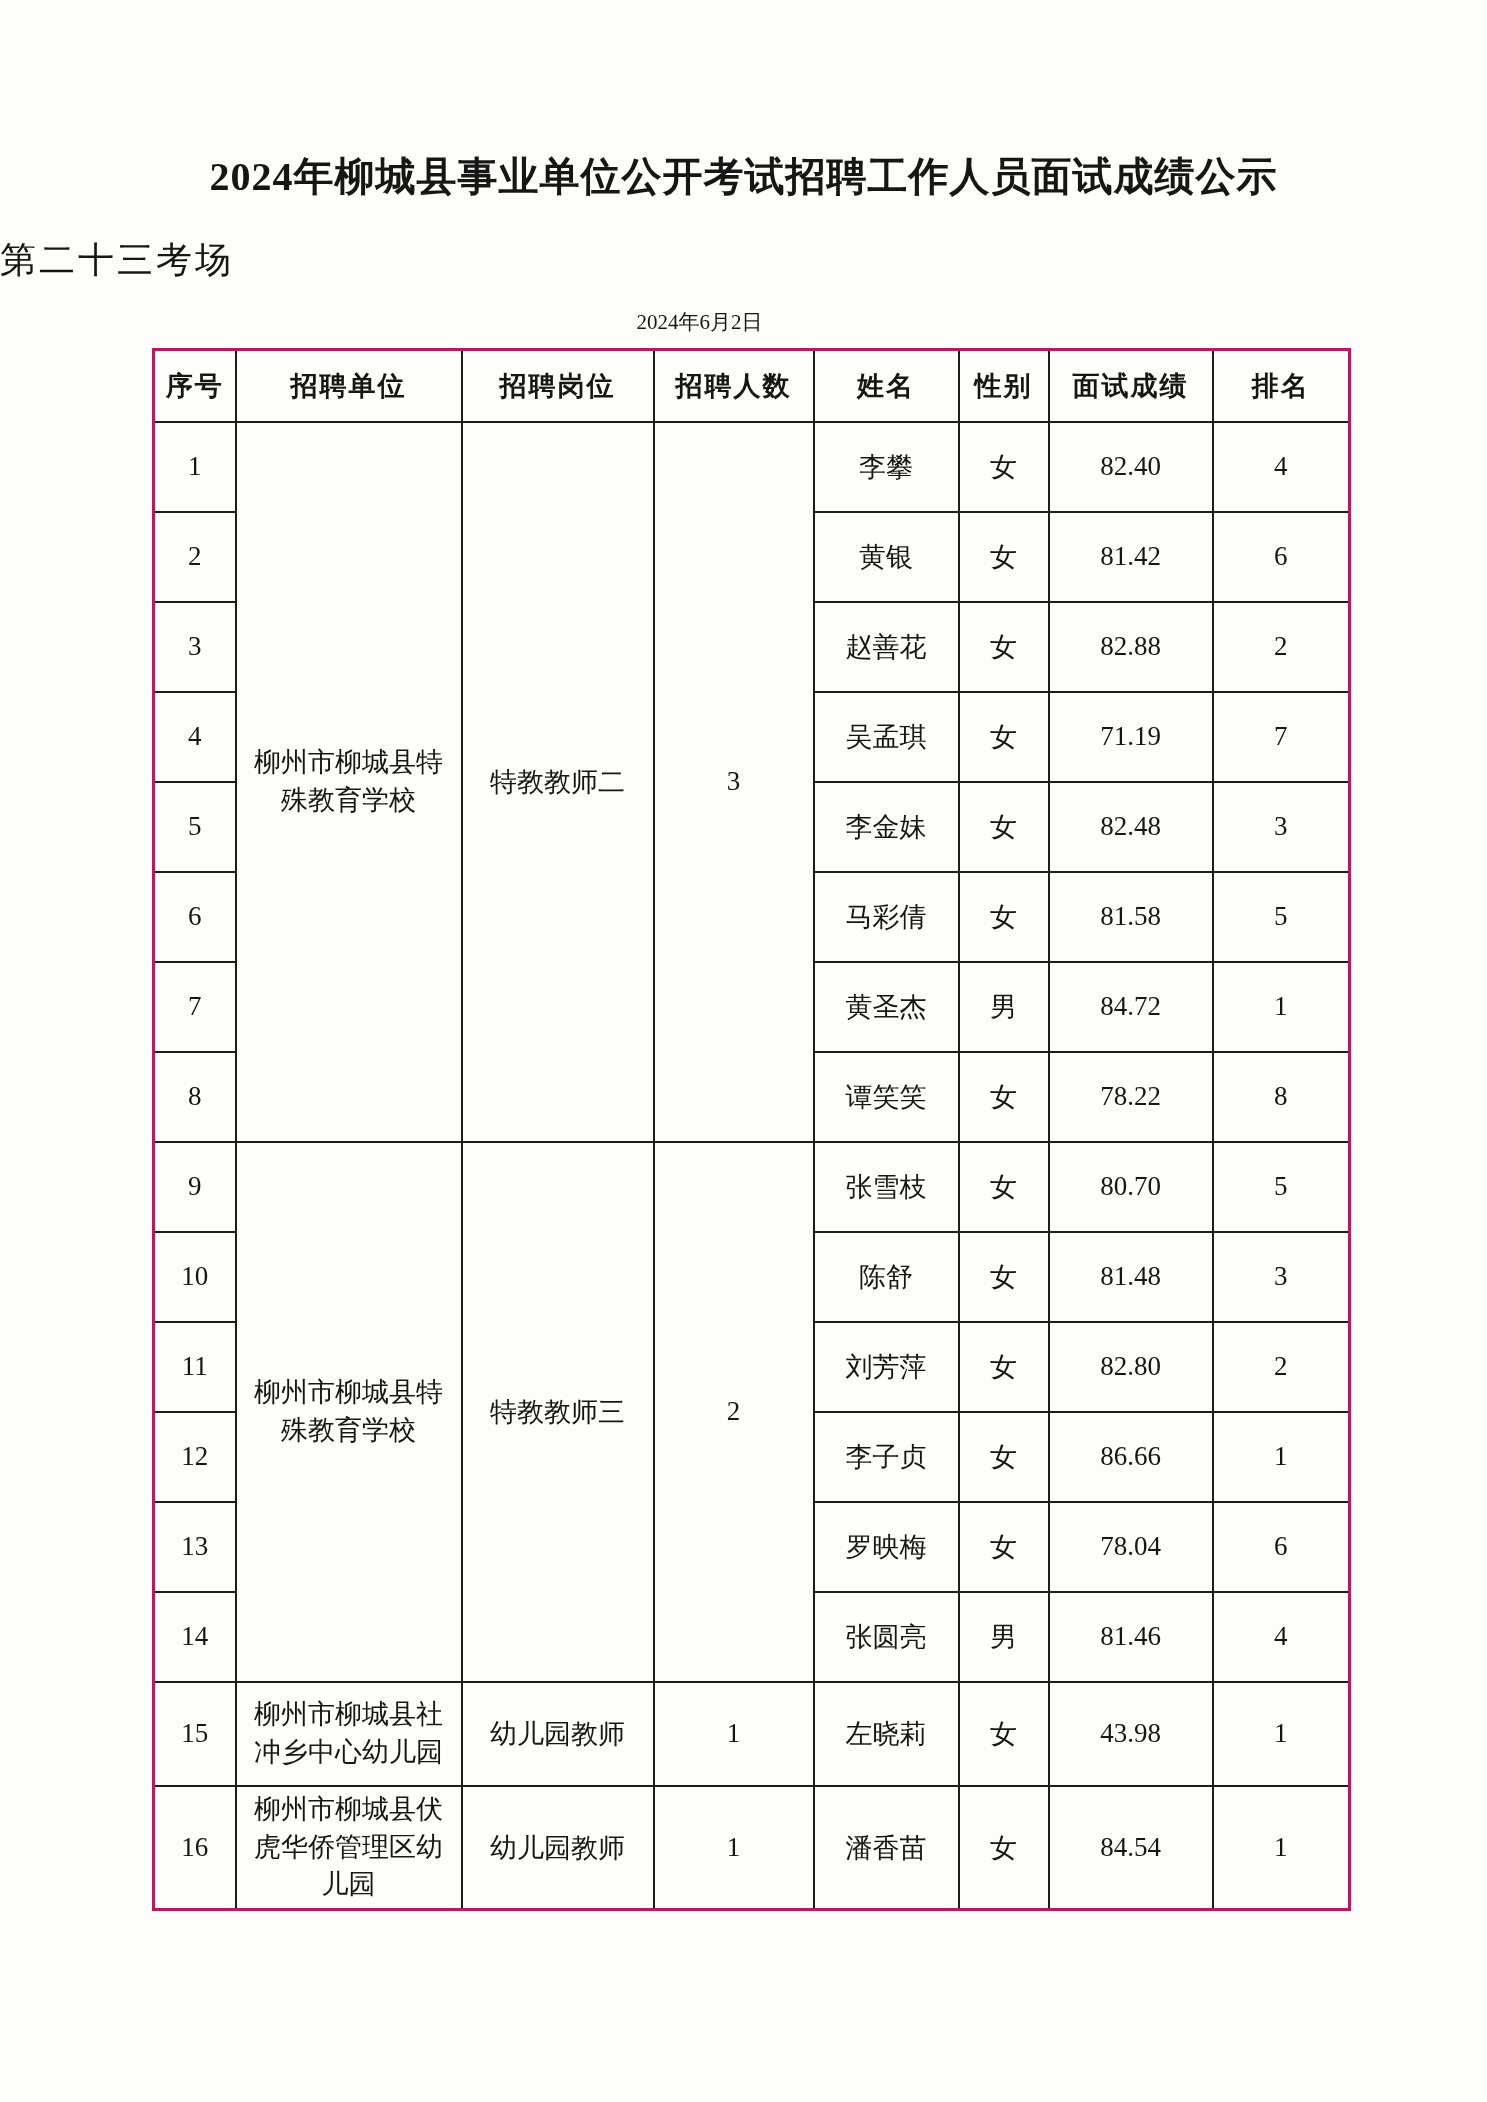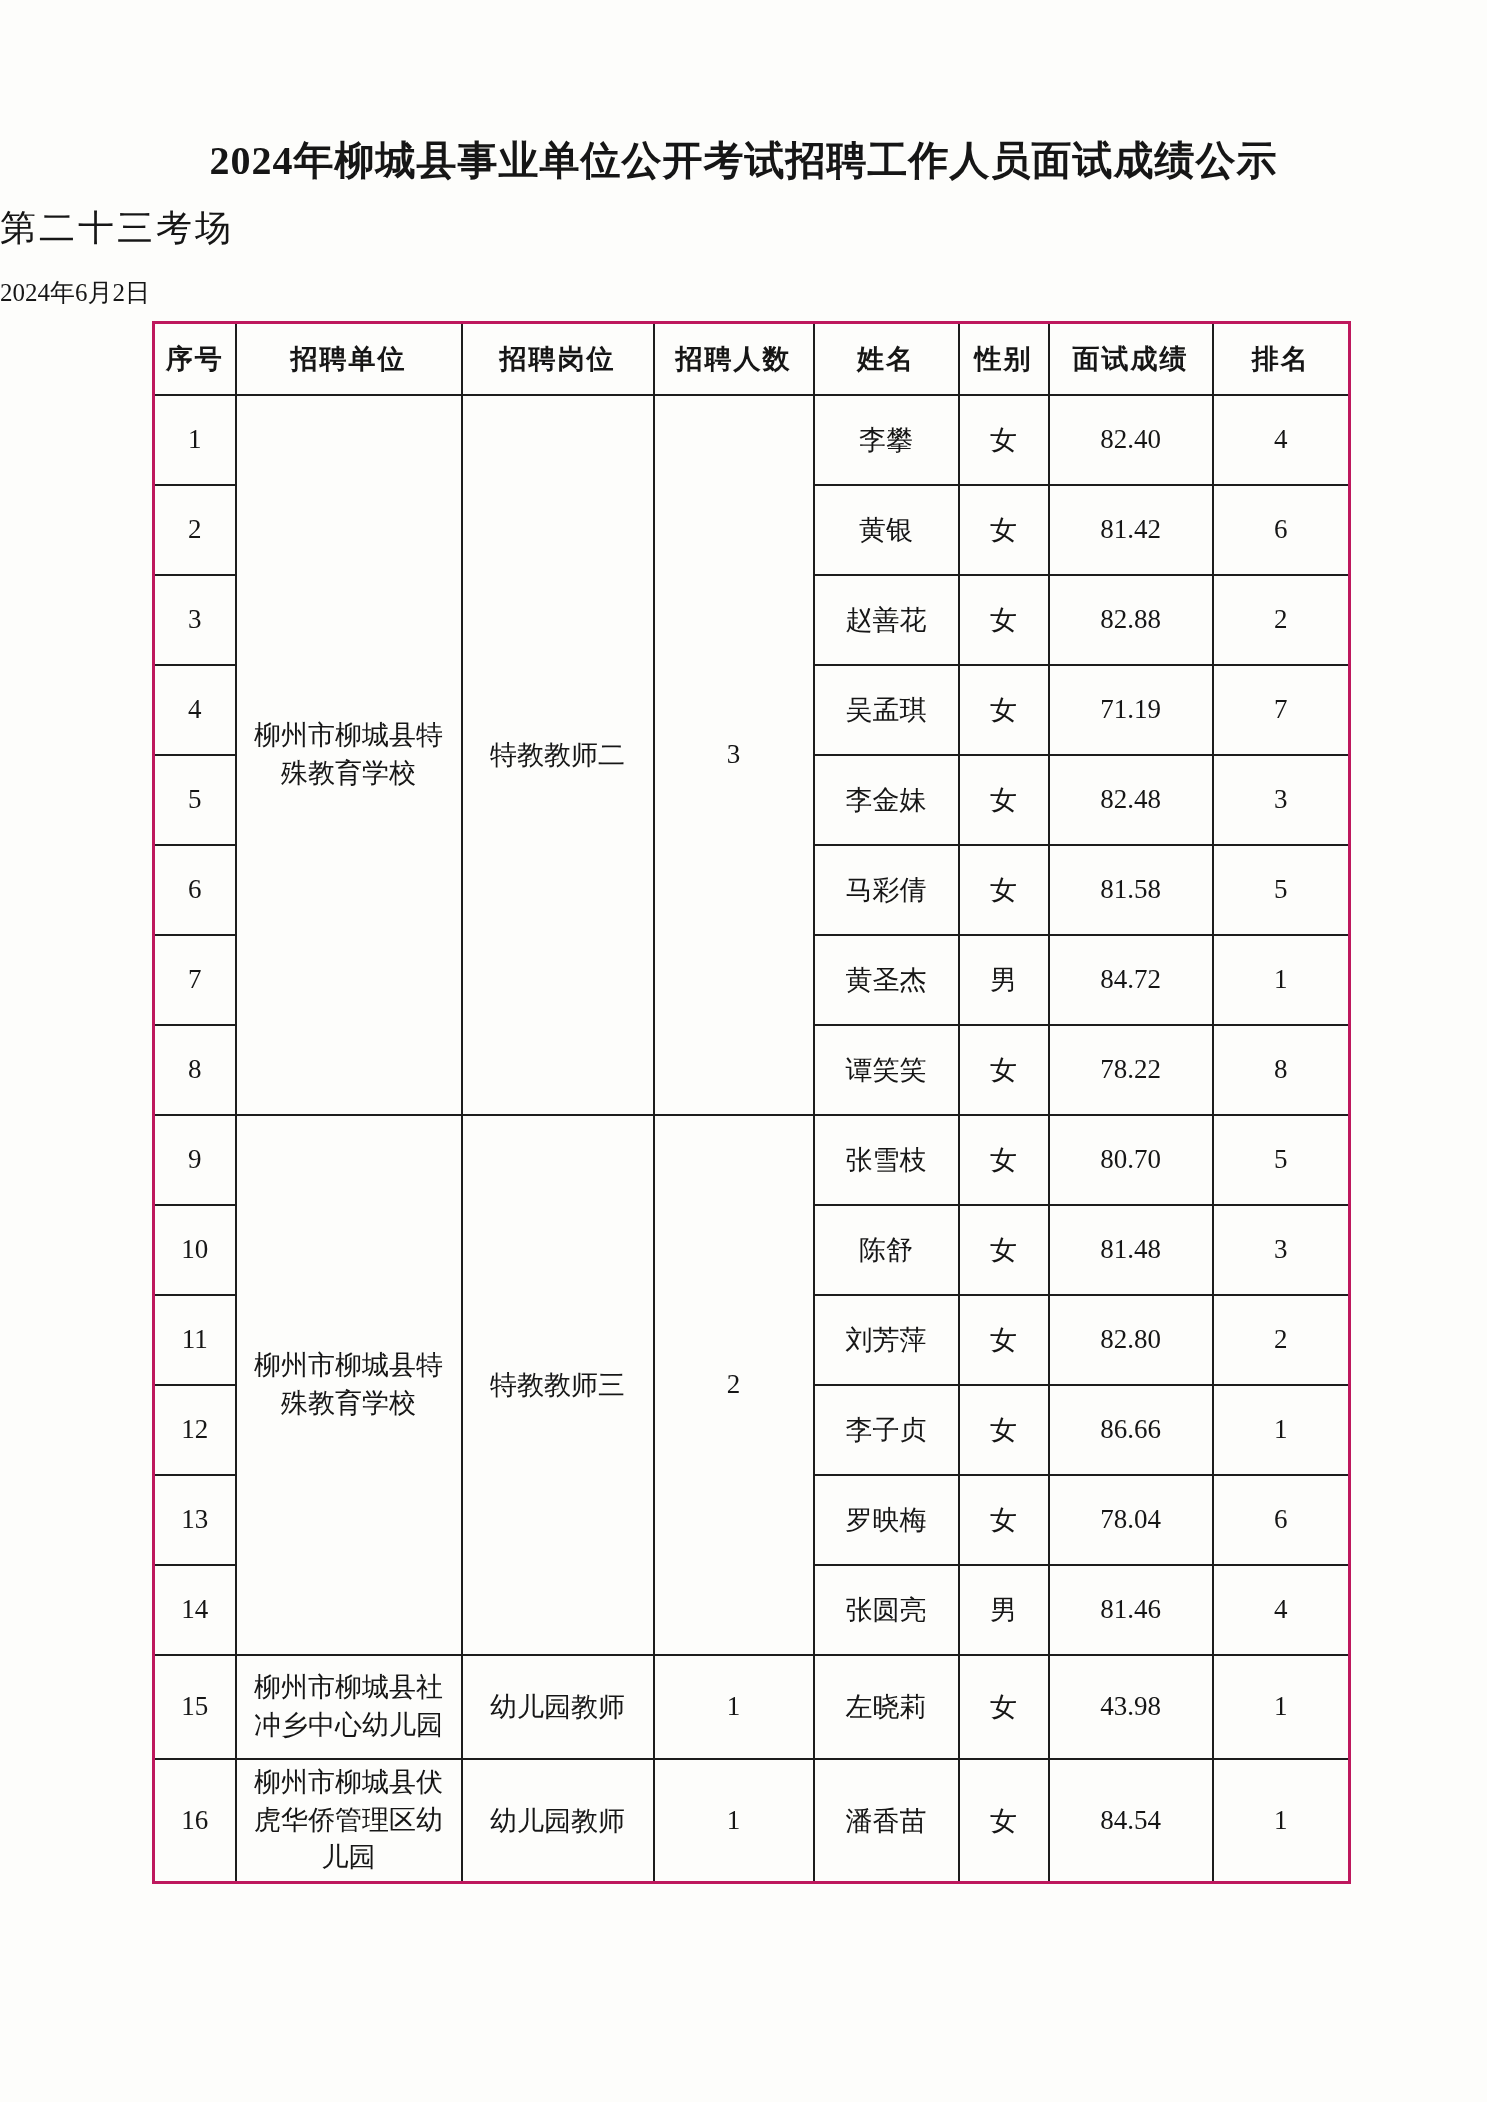--- a/index.html
+++ b/index.html
@@ -12,42 +12,42 @@
     position: relative;
     width: 1487px;
     height: 2102px;
     margin: 0 auto;
     background: #fdfdfb;
     color: #161616;
     font-family: "Liberation Serif", "DejaVu Serif", serif;
     overflow: hidden;
   }
   .title {
-    margin: 0;
+    margin: 16px;
     padding-top: 136px;
     text-align: center;
     font-size: 40px;
     font-weight: bold;
     letter-spacing: 1px;
     line-height: 1.25;
   }
   .subtitle {
     margin: 0;
     padding-top: 20px;
     text-align: left;
     font-size: 36px;
     font-weight: normal;
     letter-spacing: 3px;
     line-height: 1.25;
   }
   .date-line {
     padding-top: 26px;
     padding-right: 88px;
-    text-align: left;
-    font-size: 25px;
+    text-align: center;
+    font-size: 21px;
     line-height: 1.25;
   }
   table.results {
     margin-left: 152px;
     margin-top: 13px;
     width: 1196px;
     border-collapse: collapse;
     table-layout: fixed;
     border: 3px solid #be185d;
     font-size: 27px;

